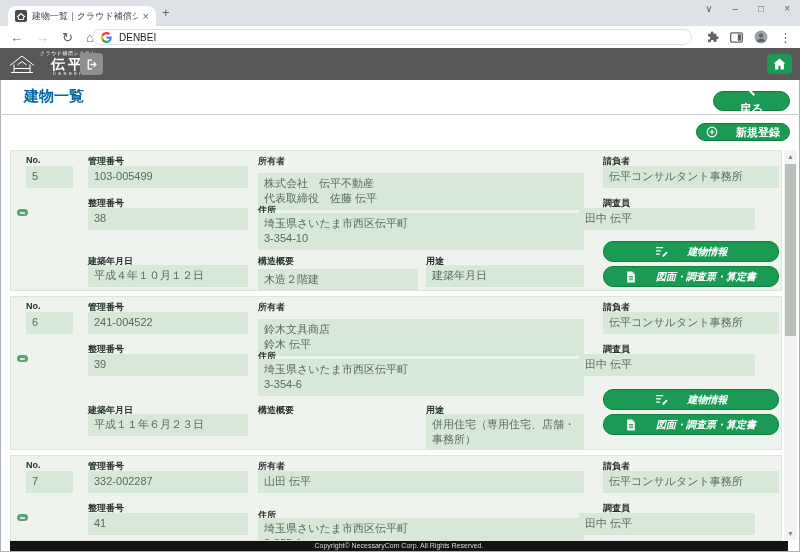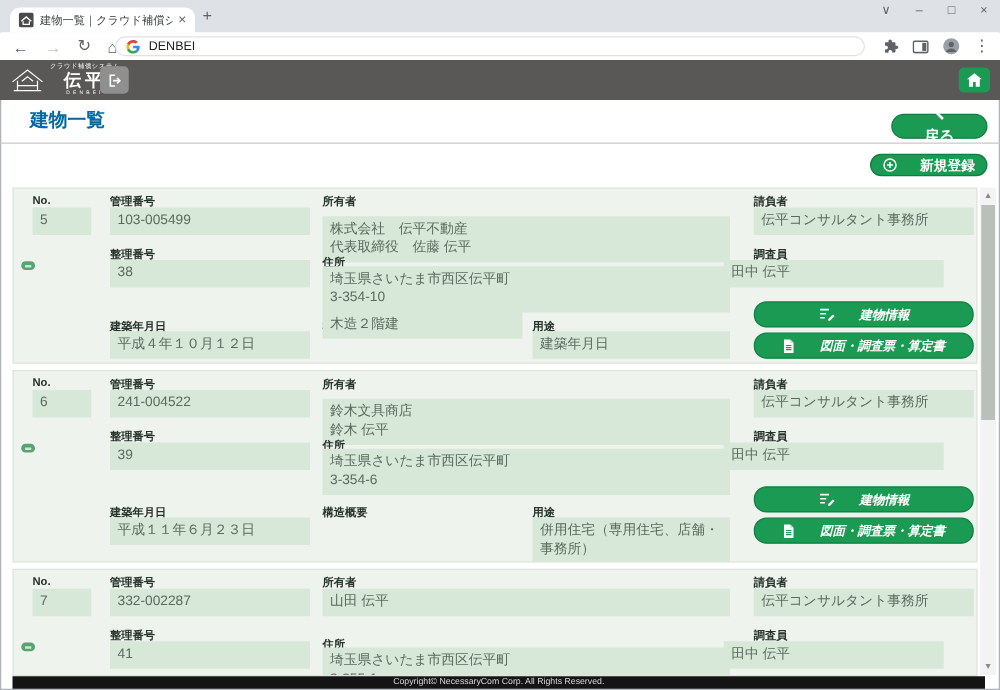--- a/index.html
+++ b/index.html
@@ -67,21 +67,21 @@
   .link-pill { position:absolute; left:6px; top:58px; width:11px; height:7px;
                border-radius:4px; background:#58a273; }
   .link-pill i { display:block; width:5px; height:2px; background:#cfe6d6; margin:2.5px auto 0; }
 
   .pos-no-l{left:15px;top:4px} .pos-no-b{left:15px;top:15px;width:47px;height:22px}
   .pos-kanri-l{left:77px;top:4px} .pos-kanri-b{left:77px;top:15px;width:160px;height:22px}
   .pos-seiri-l{left:77px;top:46px} .pos-seiri-b{left:77px;top:57px;width:160px;height:22px}
   .pos-kenchiku-l{left:77px;top:104px} .pos-kenchiku-b{left:77px;top:114px;width:160px;height:22px}
   .pos-owner-l{left:247px;top:4px} .pos-owner-b{left:247px;top:22px;width:326px;height:37px}
   .pos-jusho-l{left:247px;top:53px} .pos-jusho-b{left:247px;top:62px;width:326px;height:37px}
-  .pos-kozo-l{left:247px;top:104px} .pos-kozo-b{left:247px;top:98px;width:160px;height:22px}
+  .pos-kozo-l{left:247px;top:104px} .pos-kozo-b{left:247px;top:118px;width:160px;height:22px}
   .pos-yoto-l{left:415px;top:104px} .pos-yoto-b{left:415px;top:114px;width:158px;height:22px}
   .pos-ukeoi-l{left:592px;top:4px} .pos-ukeoi-b{left:592px;top:15px;width:176px;height:22px}
   .pos-chosa-l{left:592px;top:46px} .pos-chosa-b{left:568px;top:57px;width:176px;height:22px}
 
   #card2 .pos-kenchiku-l,#card2 .pos-kozo-l,#card2 .pos-yoto-l{top:107px}
   #card2 .pos-kenchiku-b,#card2 .pos-kozo-b,#card2 .pos-yoto-b{top:117px}
   #card2 .pos-yoto-b{height:36px}
   #card3 .pos-owner-b{top:15px;height:22px}
 
   .row-btn { position:absolute; left:592px; width:176px; height:21px; border-radius:10px;

